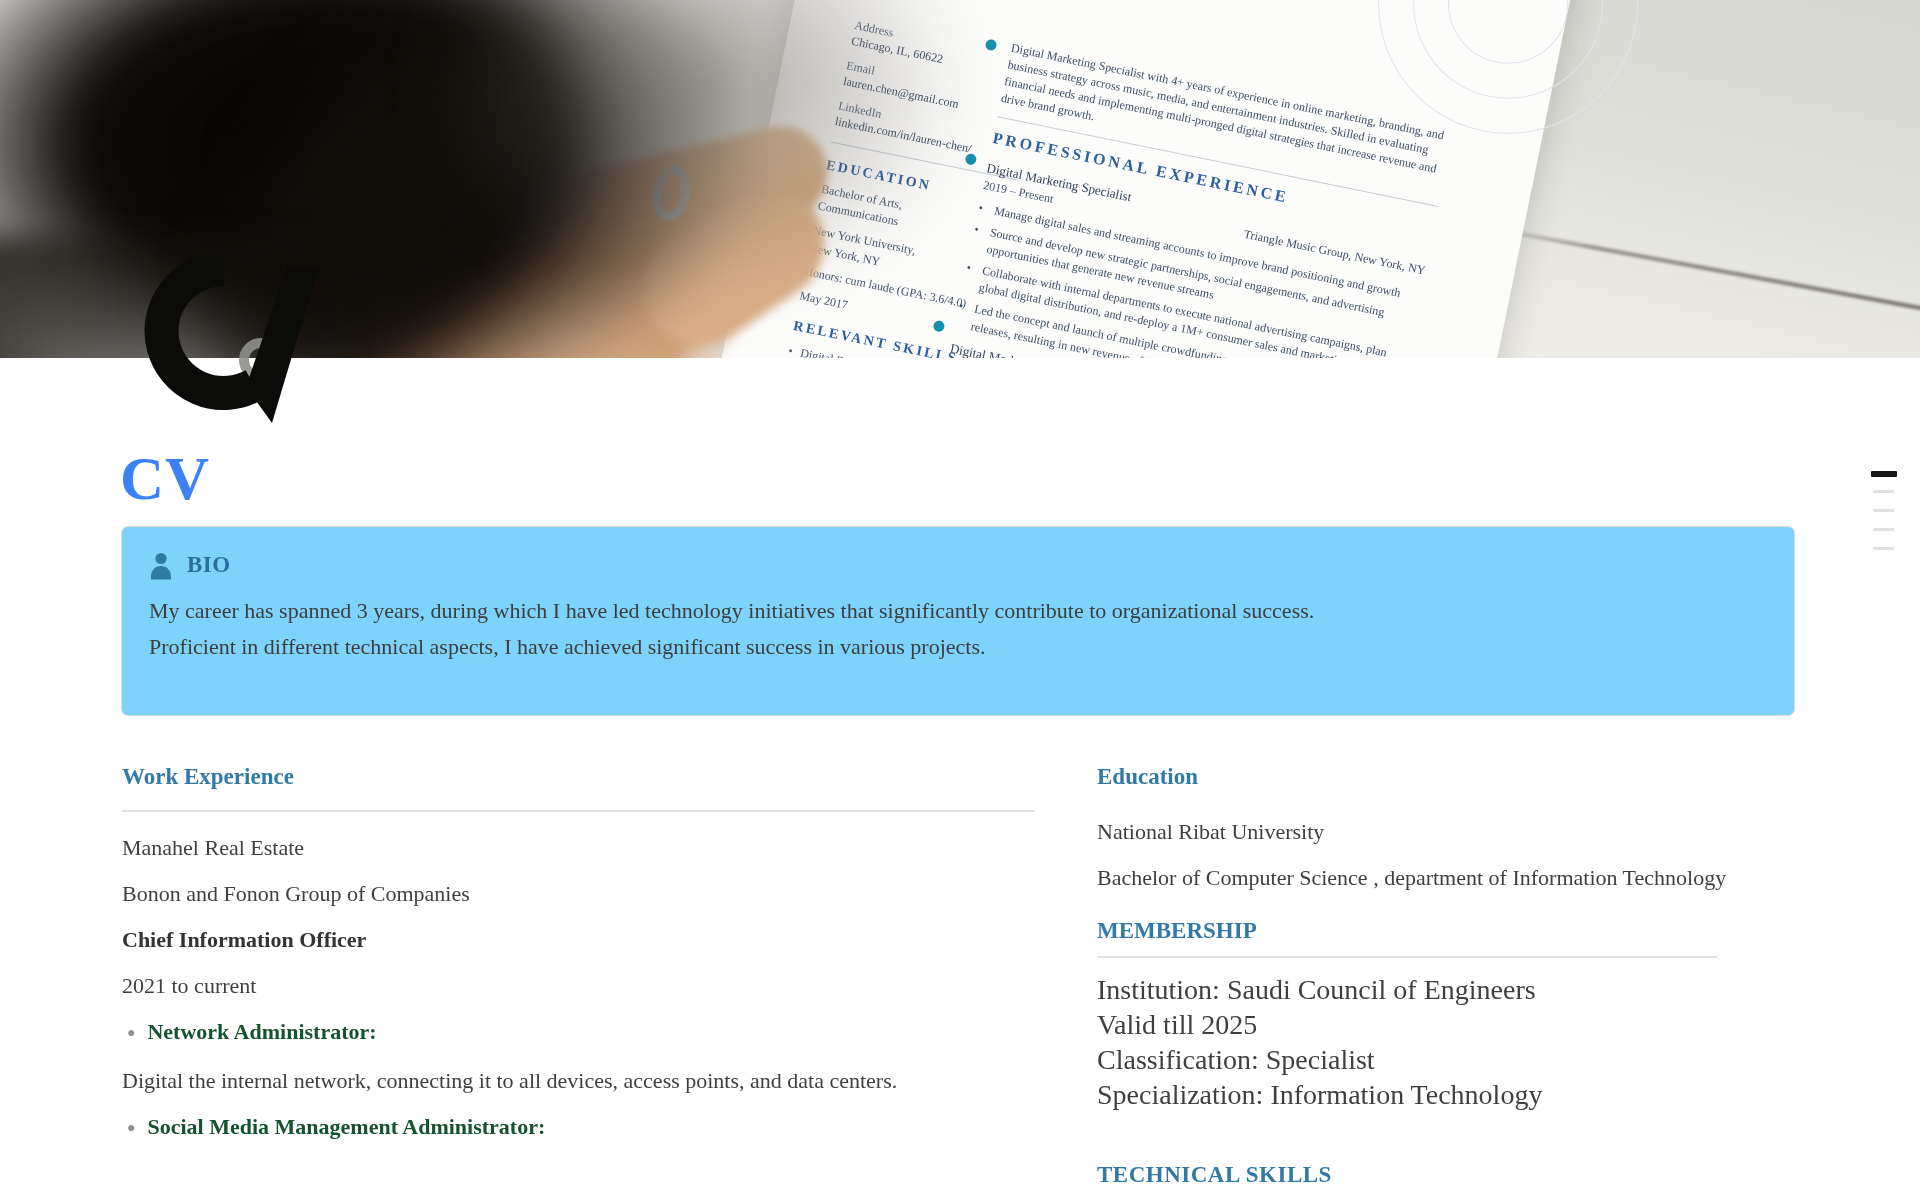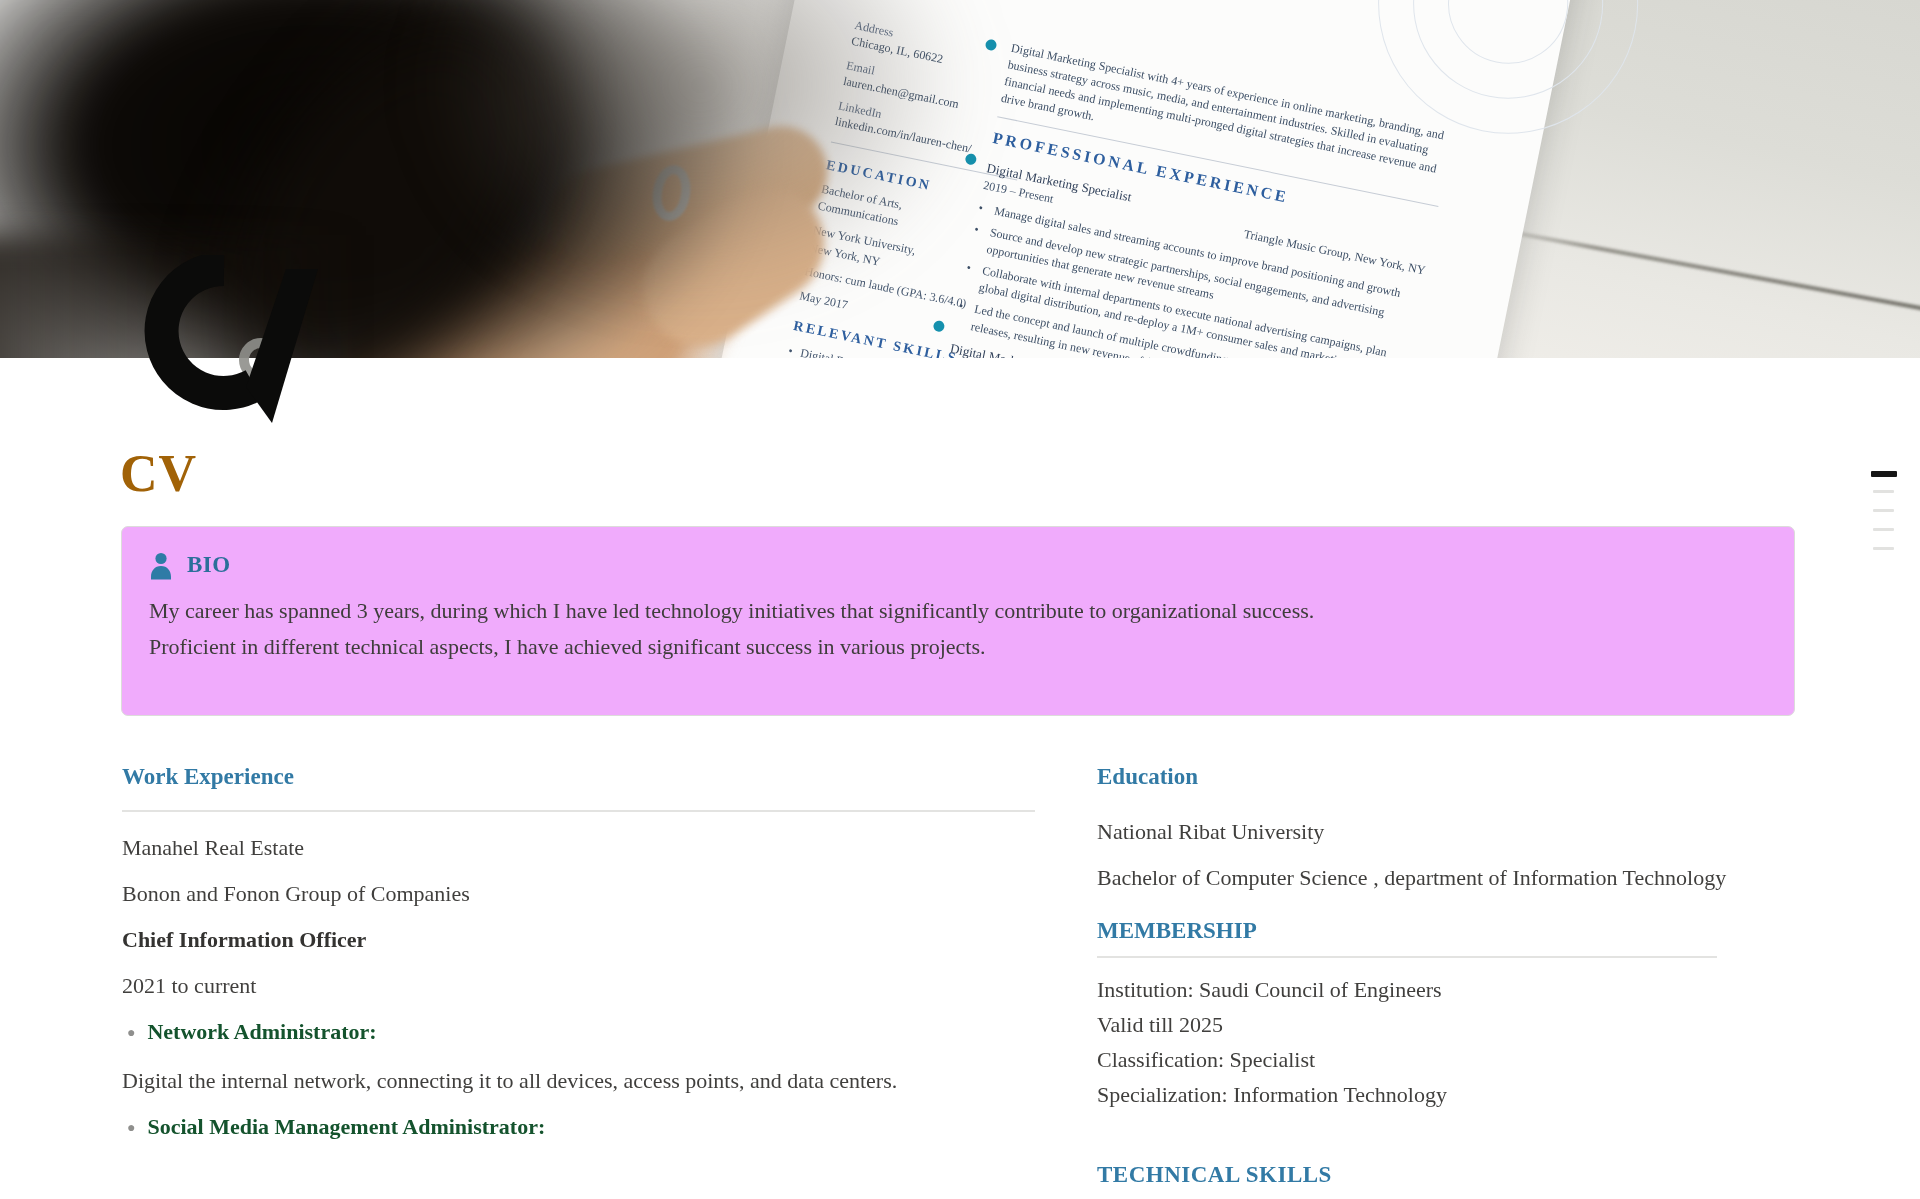--- a/index.html
+++ b/index.html
@@ -71,42 +71,42 @@
     background:radial-gradient(closest-side,rgba(108,102,94,.62) 0%,rgba(108,102,94,0) 100%); filter:blur(34px); }
   .blob4 { left:-70px; top:235px; width:430px; height:210px; z-index:6;
     background:linear-gradient(90deg,rgba(22,17,12,.92),rgba(22,17,12,0)); filter:blur(14px); }
   .blob5 { left:330px; top:30px; width:270px; height:210px; z-index:5; border-radius:50%;
     background:radial-gradient(closest-side,rgba(206,206,200,.95),rgba(206,206,200,0)); filter:blur(16px); }
 
   
   .logo-mark { position:absolute; left:96px; top:255px; width:230px; height:170px; z-index:10; }
 
   
-  .page-title { position:absolute; left:120px; top:444px; font-size:52px; font-weight:700;
-    color:#a16207; letter-spacing:1px; }
+  .page-title { position:absolute; left:120px; top:444px; font-size:61px; font-weight:700;
+    color:#3b82f6; letter-spacing:1px; }
 
   .bio-box { position:absolute; left:121px; top:526px; width:1674px; height:190px;
-    border:1px solid #dcdcda; border-radius:7px; background:#f0abfc; padding:22px 26px 0 27px; }
+    border:1px solid #dcdcda; border-radius:7px; background:#7dd3fc; padding:22px 26px 0 27px; }
   .bio-head { display:flex; align-items:center; gap:14px; height:32px; }
   .bio-label { font-size:23px; font-weight:700; color:#2b6f9a; letter-spacing:.5px; }
   .bio-text { margin-top:12px; font-size:22px; line-height:36px; color:#3e3d3b; white-space:nowrap; }
 
   .columns { position:absolute; left:122px; top:758px; width:1680px;
     display:grid; grid-template-columns:913px 620px; column-gap:62px; }
   .col-h { font-size:23px; line-height:38px; font-weight:700; color:#327aa5; }
   .col-rule { border:none; border-top:2px solid #e3e3e1; margin-top:14px; }
   .mem-rule { border:none; border-top:2px solid #e3e3e1; margin-top:6px; }
   ul.plain { list-style:none; margin-top:24px; }
   ul.plain li { font-size:22px; line-height:24px; margin-bottom:22px; color:#403f3d; white-space:nowrap; }
   ul.plain li.b { font-weight:700; color:#343331; }
   ul.plain li.bb { font-weight:700; color:#14532d; padding-left:5px; }
   ul.plain li.bb::before { content:"●"; font-size:14px; color:#8f8f8d; margin-right:12px;
     position:relative; top:-2px; font-weight:400; }
   ul.tight { list-style:none; margin-top:20px; }
-  ul.tight li { font-size:22px; line-height:24px; margin-bottom:11px; color:#403f3d; white-space:nowrap; }
+  ul.tight li { font-size:28px; line-height:24px; margin-bottom:11px; color:#403f3d; white-space:nowrap; }
   .h-mem { margin-top:14px; }
   .h-tech { margin-top:49px; letter-spacing:.5px; }
 
   
   .section-nav { position:absolute; left:1871px; top:471px; width:26px; z-index:20; }
   .section-nav span { display:block; border-radius:1px; cursor:pointer; }
   .nv0 { width:26px; height:6px; background:#161616; margin-bottom:13px; }
   .nv  { width:21px; height:3px; background:#e2e2e0; margin-bottom:16px; margin-left:2px; }
 </style>
 </head>

